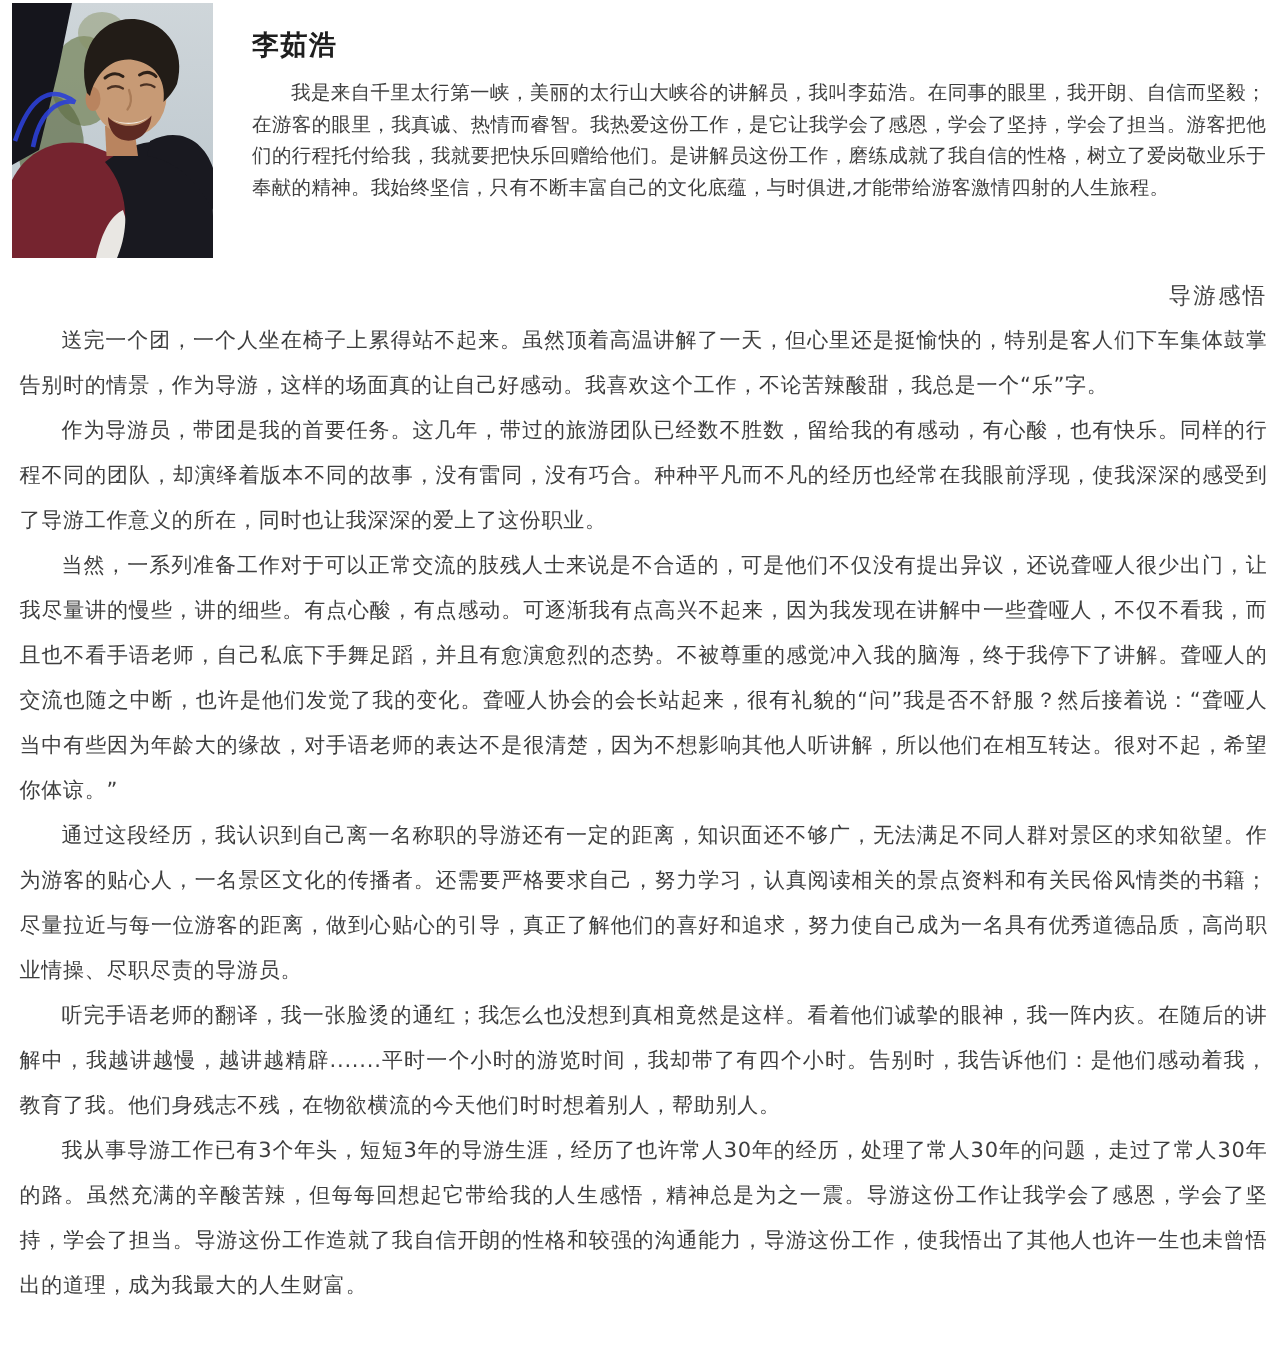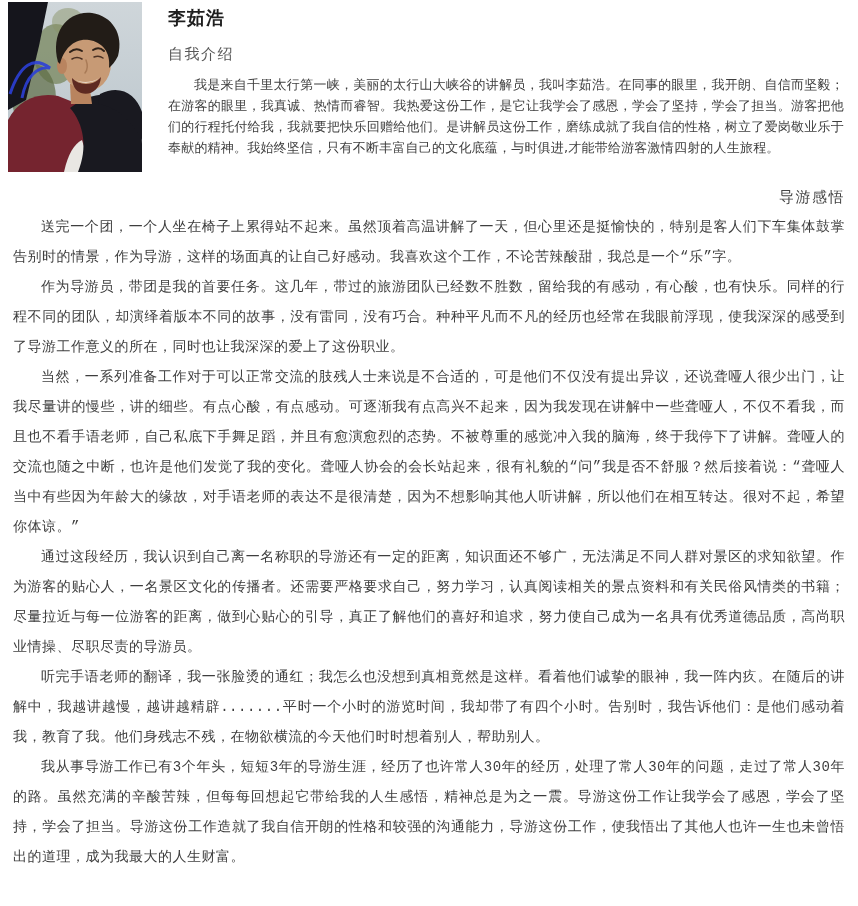--- a/index.html
+++ b/index.html
@@ -17,21 +17,21 @@
     left: 8px;
     top: 2px;
     width: 134px;
     height: 170px;
     overflow: hidden;
   }
   .photo svg { display: block; width: 100%; height: 100%; }
   .header-text {
     position: absolute;
     left: 168px;
-    top: 0;
+    top: 12px;
     right: 14px;
   }
   .name {
     padding-top: 6px;
     font-size: 18px;
     font-weight: bold;
     color: #1e1e1e;
     letter-spacing: 1px;
   }
   .intro-title {
@@ -64,21 +64,20 @@
     line-height: 29px;
     letter-spacing: 1.5px;
   }
   .body-para {
     font-size: 14px;
     line-height: 30px;
     color: #3e3e3e;
     text-indent: 2em;
     text-align: justify;
     letter-spacing: 0.5px;
-    font-family: Liberation Mono, monospace;
   }
 </style>
 </head>
 <body>
 
 <div class="page">
 
   <div class="photo">
     <svg viewBox="0 0 134 170" xmlns="http://www.w3.org/2000/svg">
       <defs>
@@ -121,21 +120,20 @@
 
       <path d="M78 58 q 3 8 -1 13" fill="none" stroke="#a97b57" stroke-width="1.5" stroke-linecap="round"></path>
 
       <path d="M64 76 C 71 84, 86 84, 93 75 C 92 88, 82 94, 73 91 C 67 89, 64 82, 64 76 Z" fill="#5e2a22"></path>
       <path d="M66 77 C 72 82, 85 82, 91 76 C 85 81, 71 81, 66 77 Z" fill="#f2ece4"></path>
     </svg>
   </div>
 
   <div class="header-text">
     <div class="name">李茹浩</div>
-    <div class="intro-title">自我介绍</div>
     <p class="intro-text">我是来自千里太行第一峡，美丽的太行山大峡谷的讲解员，我叫李茹浩。在同事的眼里，我开朗、自信而坚毅；在游客的眼里，我真诚、热情而睿智。我热爱这份工作，是它让我学会了感恩，学会了坚持，学会了担当。游客把他们的行程托付给我，我就要把快乐回赠给他们。是讲解员这份工作，磨练成就了我自信的性格，树立了爱岗敬业乐于奉献的精神。我始终坚信，只有不断丰富自己的文化底蕴，与时俱进,才能带给游客激情四射的人生旅程。</p>
   </div>
 
   <div class="main">
     <div class="section-title">导游感悟</div>
     <div>
         <p class="body-para">送完一个团，一个人坐在椅子上累得站不起来。虽然顶着高温讲解了一天，但心里还是挺愉快的，特别是客人们下车集体鼓掌告别时的情景，作为导游，这样的场面真的让自己好感动。我喜欢这个工作，不论苦辣酸甜，我总是一个“乐”字。</p>
         <p class="body-para">作为导游员，带团是我的首要任务。这几年，带过的旅游团队已经数不胜数，留给我的有感动，有心酸，也有快乐。同样的行程不同的团队，却演绎着版本不同的故事，没有雷同，没有巧合。种种平凡而不凡的经历也经常在我眼前浮现，使我深深的感受到了导游工作意义的所在，同时也让我深深的爱上了这份职业。</p>
         <p class="body-para">当然，一系列准备工作对于可以正常交流的肢残人士来说是不合适的，可是他们不仅没有提出异议，还说聋哑人很少出门，让我尽量讲的慢些，讲的细些。有点心酸，有点感动。可逐渐我有点高兴不起来，因为我发现在讲解中一些聋哑人，不仅不看我，而且也不看手语老师，自己私底下手舞足蹈，并且有愈演愈烈的态势。不被尊重的感觉冲入我的脑海，终于我停下了讲解。聋哑人的交流也随之中断，也许是他们发觉了我的变化。聋哑人协会的会长站起来，很有礼貌的“问”我是否不舒服？然后接着说：“聋哑人当中有些因为年龄大的缘故，对手语老师的表达不是很清楚，因为不想影响其他人听讲解，所以他们在相互转达。很对不起，希望你体谅。”</p>
         <p class="body-para">通过这段经历，我认识到自己离一名称职的导游还有一定的距离，知识面还不够广，无法满足不同人群对景区的求知欲望。作为游客的贴心人，一名景区文化的传播者。还需要严格要求自己，努力学习，认真阅读相关的景点资料和有关民俗风情类的书籍；尽量拉近与每一位游客的距离，做到心贴心的引导，真正了解他们的喜好和追求，努力使自己成为一名具有优秀道德品质，高尚职业情操、尽职尽责的导游员。</p>

